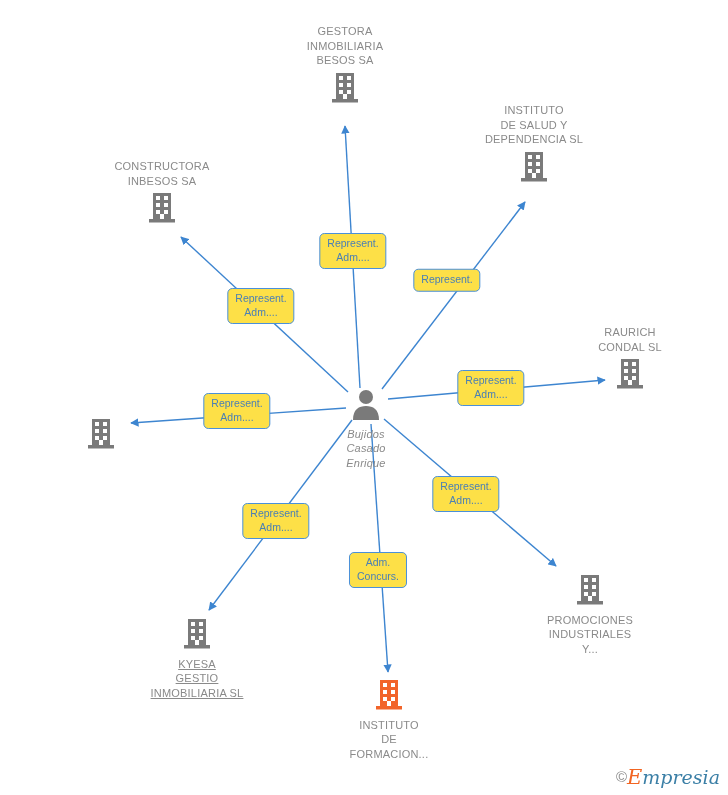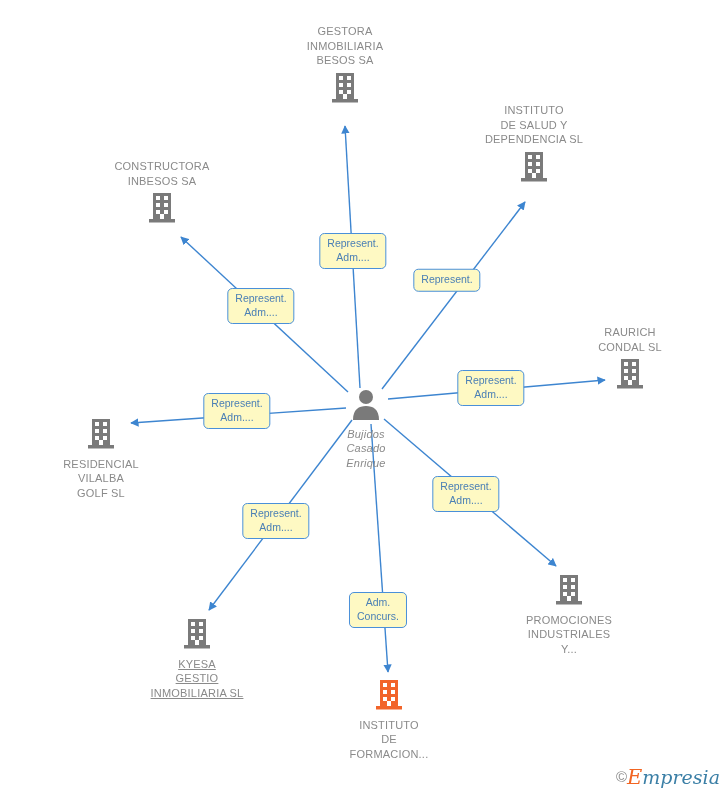--- a/index.html
+++ b/index.html
@@ -43,21 +43,21 @@
     display: block;
     white-space: pre-line;
   }
   .node.label-above .caption { margin-bottom: 4px; }
   .node.label-below .caption { margin-top: 3px; }
 
   .edge-label {
     position: absolute;
     border: 1px solid #4a90d9;
     border-radius: 5px;
-    background: #fef9c3;
+    background: #fde047;
     color: #4a7fb5;
     font-size: 10.5px;
     line-height: 13.5px;
     text-align: center;
     padding: 3px 7px 4px 7px;
     white-space: pre-line;
     box-sizing: border-box;
     transform: translate(-50%, -50%);
   }
 
@@ -202,23 +202,20 @@
           <rect x="8" y="4" width="4" height="4"></rect>
           <rect x="16" y="4" width="4" height="4"></rect>
           <rect x="8" y="11" width="4" height="4"></rect>
           <rect x="16" y="11" width="4" height="4"></rect>
           <rect x="8" y="18" width="4" height="4"></rect>
           <rect x="16" y="18" width="4" height="4"></rect>
           <rect x="12" y="22" width="4" height="5"></rect>
         </g>
       </svg>
     </span>
-    <span class="caption">RESIDENCIAL
-VILALBA
-GOLF SL</span>
   </div>
 
   <div class="node label-below" style="left:197px; top:618px;text-decoration:underline;">
     <span class="icon">
       <svg width="28" height="32" viewBox="0 0 28 32">
         <rect x="5" y="1" width="18" height="26" fill="#7a7a7a"></rect>
         <rect x="1" y="27" width="26" height="3.5" fill="#7a7a7a"></rect>
         <g fill="#ffffff">
           <rect x="8" y="4" width="4" height="4"></rect>
           <rect x="16" y="4" width="4" height="4"></rect>
@@ -249,21 +246,21 @@
           <rect x="16" y="18" width="4" height="4"></rect>
           <rect x="12" y="22" width="4" height="5"></rect>
         </g>
       </svg>
     </span>
     <span class="caption">INSTITUTO
 DE
 FORMACION...</span>
   </div>
 
-  <div class="node label-below" style="left:569px; top:574px;">
+  <div class="node label-below" style="left:590px; top:574px;">
     <span class="icon">
       <svg width="28" height="32" viewBox="0 0 28 32">
         <rect x="5" y="1" width="18" height="26" fill="#7a7a7a"></rect>
         <rect x="1" y="27" width="26" height="3.5" fill="#7a7a7a"></rect>
         <g fill="#ffffff">
           <rect x="8" y="4" width="4" height="4"></rect>
           <rect x="16" y="4" width="4" height="4"></rect>
           <rect x="8" y="11" width="4" height="4"></rect>
           <rect x="16" y="11" width="4" height="4"></rect>
           <rect x="8" y="18" width="4" height="4"></rect>
@@ -299,21 +296,21 @@
 
   <div class="edge-label" style="left:491px; top:388px;">Represent.
 Adm....</div>
 
   <div class="edge-label" style="left:237px; top:411px;">Represent.
 Adm....</div>
 
   <div class="edge-label" style="left:276px; top:521px;">Represent.
 Adm....</div>
 
-  <div class="edge-label" style="left:378px; top:570px;margin-top:40px;">Adm.
+  <div class="edge-label" style="left:378px; top:570px;">Adm.
 Concurs.</div>
 
   <div class="edge-label" style="left:466px; top:494px;">Represent.
 Adm....</div>
 
   <div class="watermark">
     <span class="cmark">©</span><span class="brand-e">E</span><span class="brand-rest">mpresia</span>
   </div>
 
 </div>

